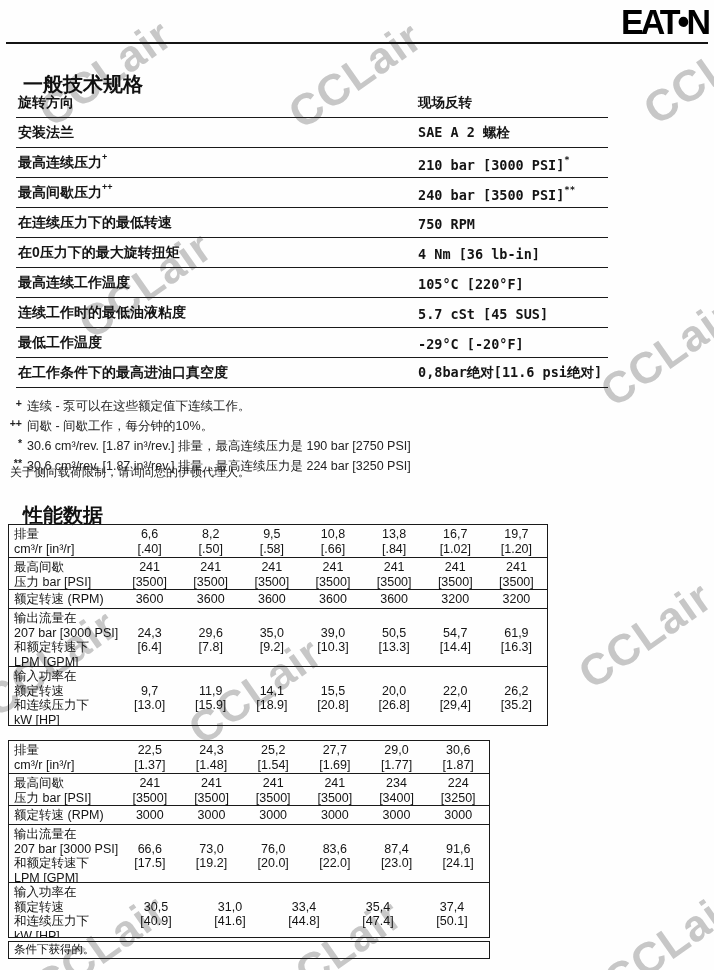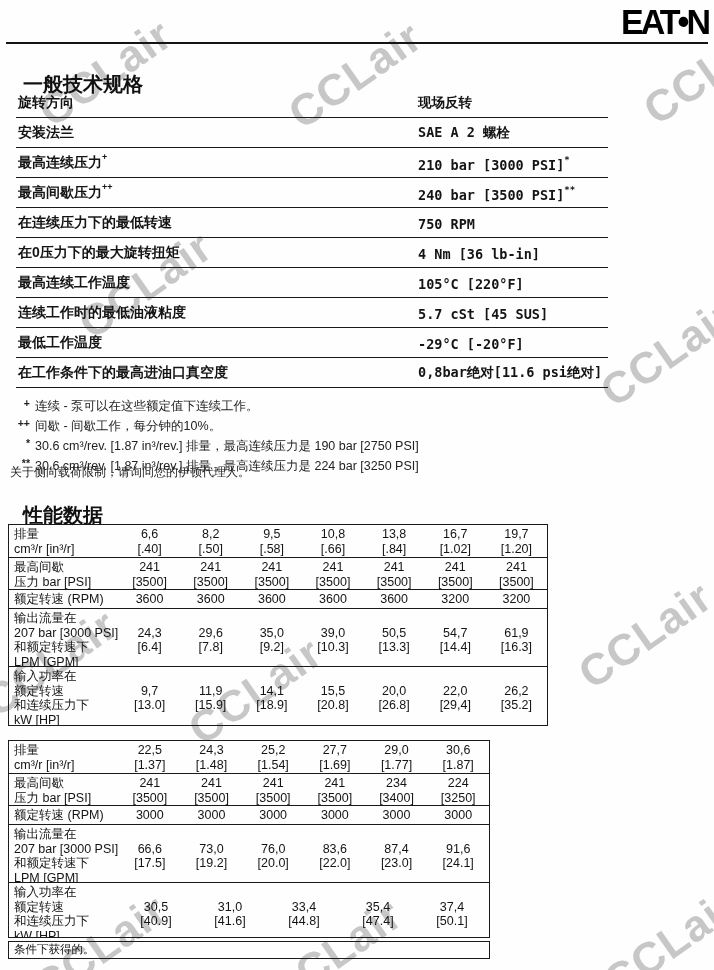--- a/index.html
+++ b/index.html
@@ -25,21 +25,21 @@
 
   
   .spec-table{position:absolute;left:16px;top:88px;width:592px;}
   .spec-row{position:relative;height:29px;border-bottom:1.6px solid #1a1a1a;}
   .spec-label{position:absolute;left:2px;bottom:5px;font-size:14px;font-weight:700;white-space:nowrap;}
   .spec-value{position:absolute;left:402px;bottom:5px;font-size:13.5px;white-space:nowrap;
               font-family:"DejaVu Sans Mono","Liberation Mono",monospace;font-weight:600;}
   sup.ssup{font-size:9px;position:relative;top:-1px;font-weight:700;}
 
   
-  .footnotes{position:absolute;left:12px;top:395px;font-size:12.5px;line-height:17px;color:#222;}
+  .footnotes{position:absolute;left:4px;top:395px;font-size:12.5px;line-height:17px;color:#222;}
   .fn-sym{display:inline-block;width:18px;text-align:right;margin-right:5px;
           font-size:10.5px;vertical-align:3px;font-weight:700;}
   .agent-note{position:absolute;left:10px;top:464px;font-size:12px;color:#222;}
 
   
   .perf-table{position:absolute;box-sizing:border-box;border:1.6px solid #1a1a1a;background:transparent;}
   #perf-table-1{left:8px;top:524px;width:540px;}
   #perf-table-2{left:8px;top:740px;width:482px;}
   .p-row{display:flex;border-bottom:1.6px solid #1a1a1a;box-sizing:border-box;overflow:hidden;}
   .p-row:last-child{border-bottom:none;}

